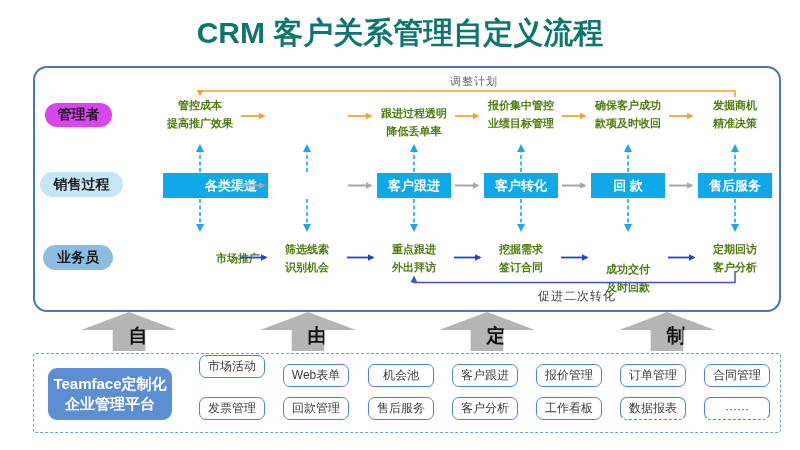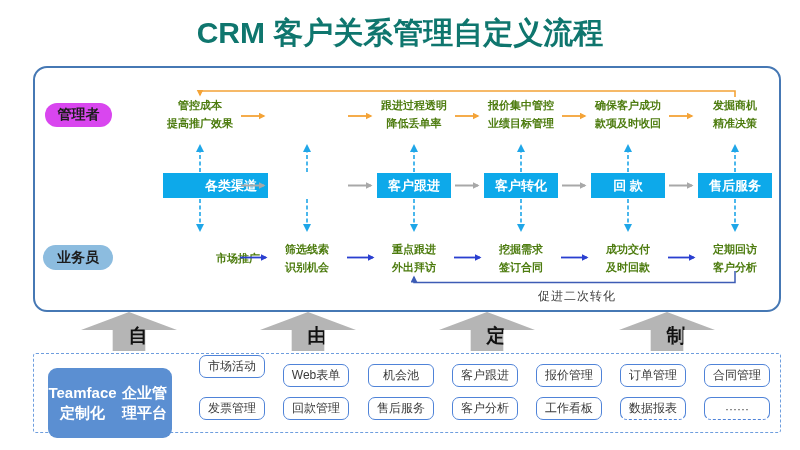--- a/index.html
+++ b/index.html
@@ -17,46 +17,48 @@
   .mtop{top:96px;} .wtop{top:240px;}
   .sbox{width:74px;height:25px;top:173px;background:#0da9ea;color:#fff;font-weight:bold;font-size:13px;
         display:flex;align-items:center;justify-content:center;}
   .flabel{font-size:11px;color:#666;text-align:center;width:100px;letter-spacing:1px;}
   .flabel.dark{color:#3d3d3d;font-size:12px;}
   .bigarrow{width:96px;height:39px;top:312px;background:#b5b5b5;
         clip-path:polygon(50% 0%,100% 46%,67% 46%,67% 100%,33% 100%,33% 46%,0% 46%);
         display:flex;align-items:center;justify-content:center;}
   .bigarrow span{font-size:19px;font-weight:bold;color:#111;transform:translate(9px,4px);}
   .bottom-box{left:33px;top:353px;width:748px;height:80px;border:1.5px dashed #6e9ede;border-radius:3px;box-sizing:border-box;}
-  .platform{left:48px;top:368px;width:124px;height:70px;background:#5b8fd2;border-radius:9px;color:#fff;
-        font-weight:bold;font-size:15px;line-height:20px;display:flex;flex-direction:row;align-items:center;justify-content:center;text-align:center;}
+  .platform{left:48px;top:368px;width:124px;height:52px;background:#5b8fd2;border-radius:9px;color:#fff;
+        font-weight:bold;font-size:15px;line-height:20px;display:flex;flex-direction:column;align-items:center;justify-content:center;text-align:center;}
   .chip{width:66px;height:23px;background:#fff;border:1.6px solid #4f83d8;border-radius:7px;box-sizing:border-box;
         display:flex;align-items:center;justify-content:center;font-size:12px;color:#3a3a3a;}
   .chip.dash-b{border-bottom-style:dashed;}
   .overlay{left:0;top:0;pointer-events:none;}
 </style>
 </head>
 <body>
 
 <div class="stage">
 
   <div class="abs title">CRM 客户关系管理自定义流程</div>
 
   <div class="abs main-box"></div>
 
   <div class="abs pill pill-manager">管理者</div>
+  <div class="abs pill pill-sales">销售过程</div>
   <div class="abs pill pill-worker">业务员</div>
 
+  <div class="abs flabel" style="left:424px;top:74px;">调整计划</div>
   <div class="abs flabel dark" style="left:527px;top:288px;">促进二次转化</div>
 
   <div class="abs step mtop" style="left:140px;">
     <span>管控成本</span>
     <span>提高推广效果</span>
   </div>
-  <div class="abs step mtop" style="left:354px;">
+  <div class="abs step mtop" style="left:354px;margin-top:8px;">
     <span>跟进过程透明</span>
     <span>降低丢单率</span>
   </div>
   <div class="abs step mtop" style="left:461px;">
     <span>报价集中管控</span>
     <span>业绩目标管理</span>
   </div>
   <div class="abs step mtop" style="left:568px;">
     <span>确保客户成功</span>
     <span>款项及时收回</span>
@@ -80,21 +82,21 @@
     <span>识别机会</span>
   </div>
   <div class="abs step wtop" style="left:354px;">
     <span>重点跟进</span>
     <span>外出拜访</span>
   </div>
   <div class="abs step wtop" style="left:461px;">
     <span>挖掘需求</span>
     <span>签订合同</span>
   </div>
-  <div class="abs step wtop" style="left:568px;">
+  <div class="abs step wtop" style="left:568px;margin-top:20px;">
     <span>成功交付</span>
     <span>及时回款</span>
   </div>
   <div class="abs step wtop" style="left:675px;">
     <span>定期回访</span>
     <span>客户分析</span>
   </div>
 
   <svg class="abs overlay" width="800" height="450" viewBox="0 0 800 450">
     <defs>

